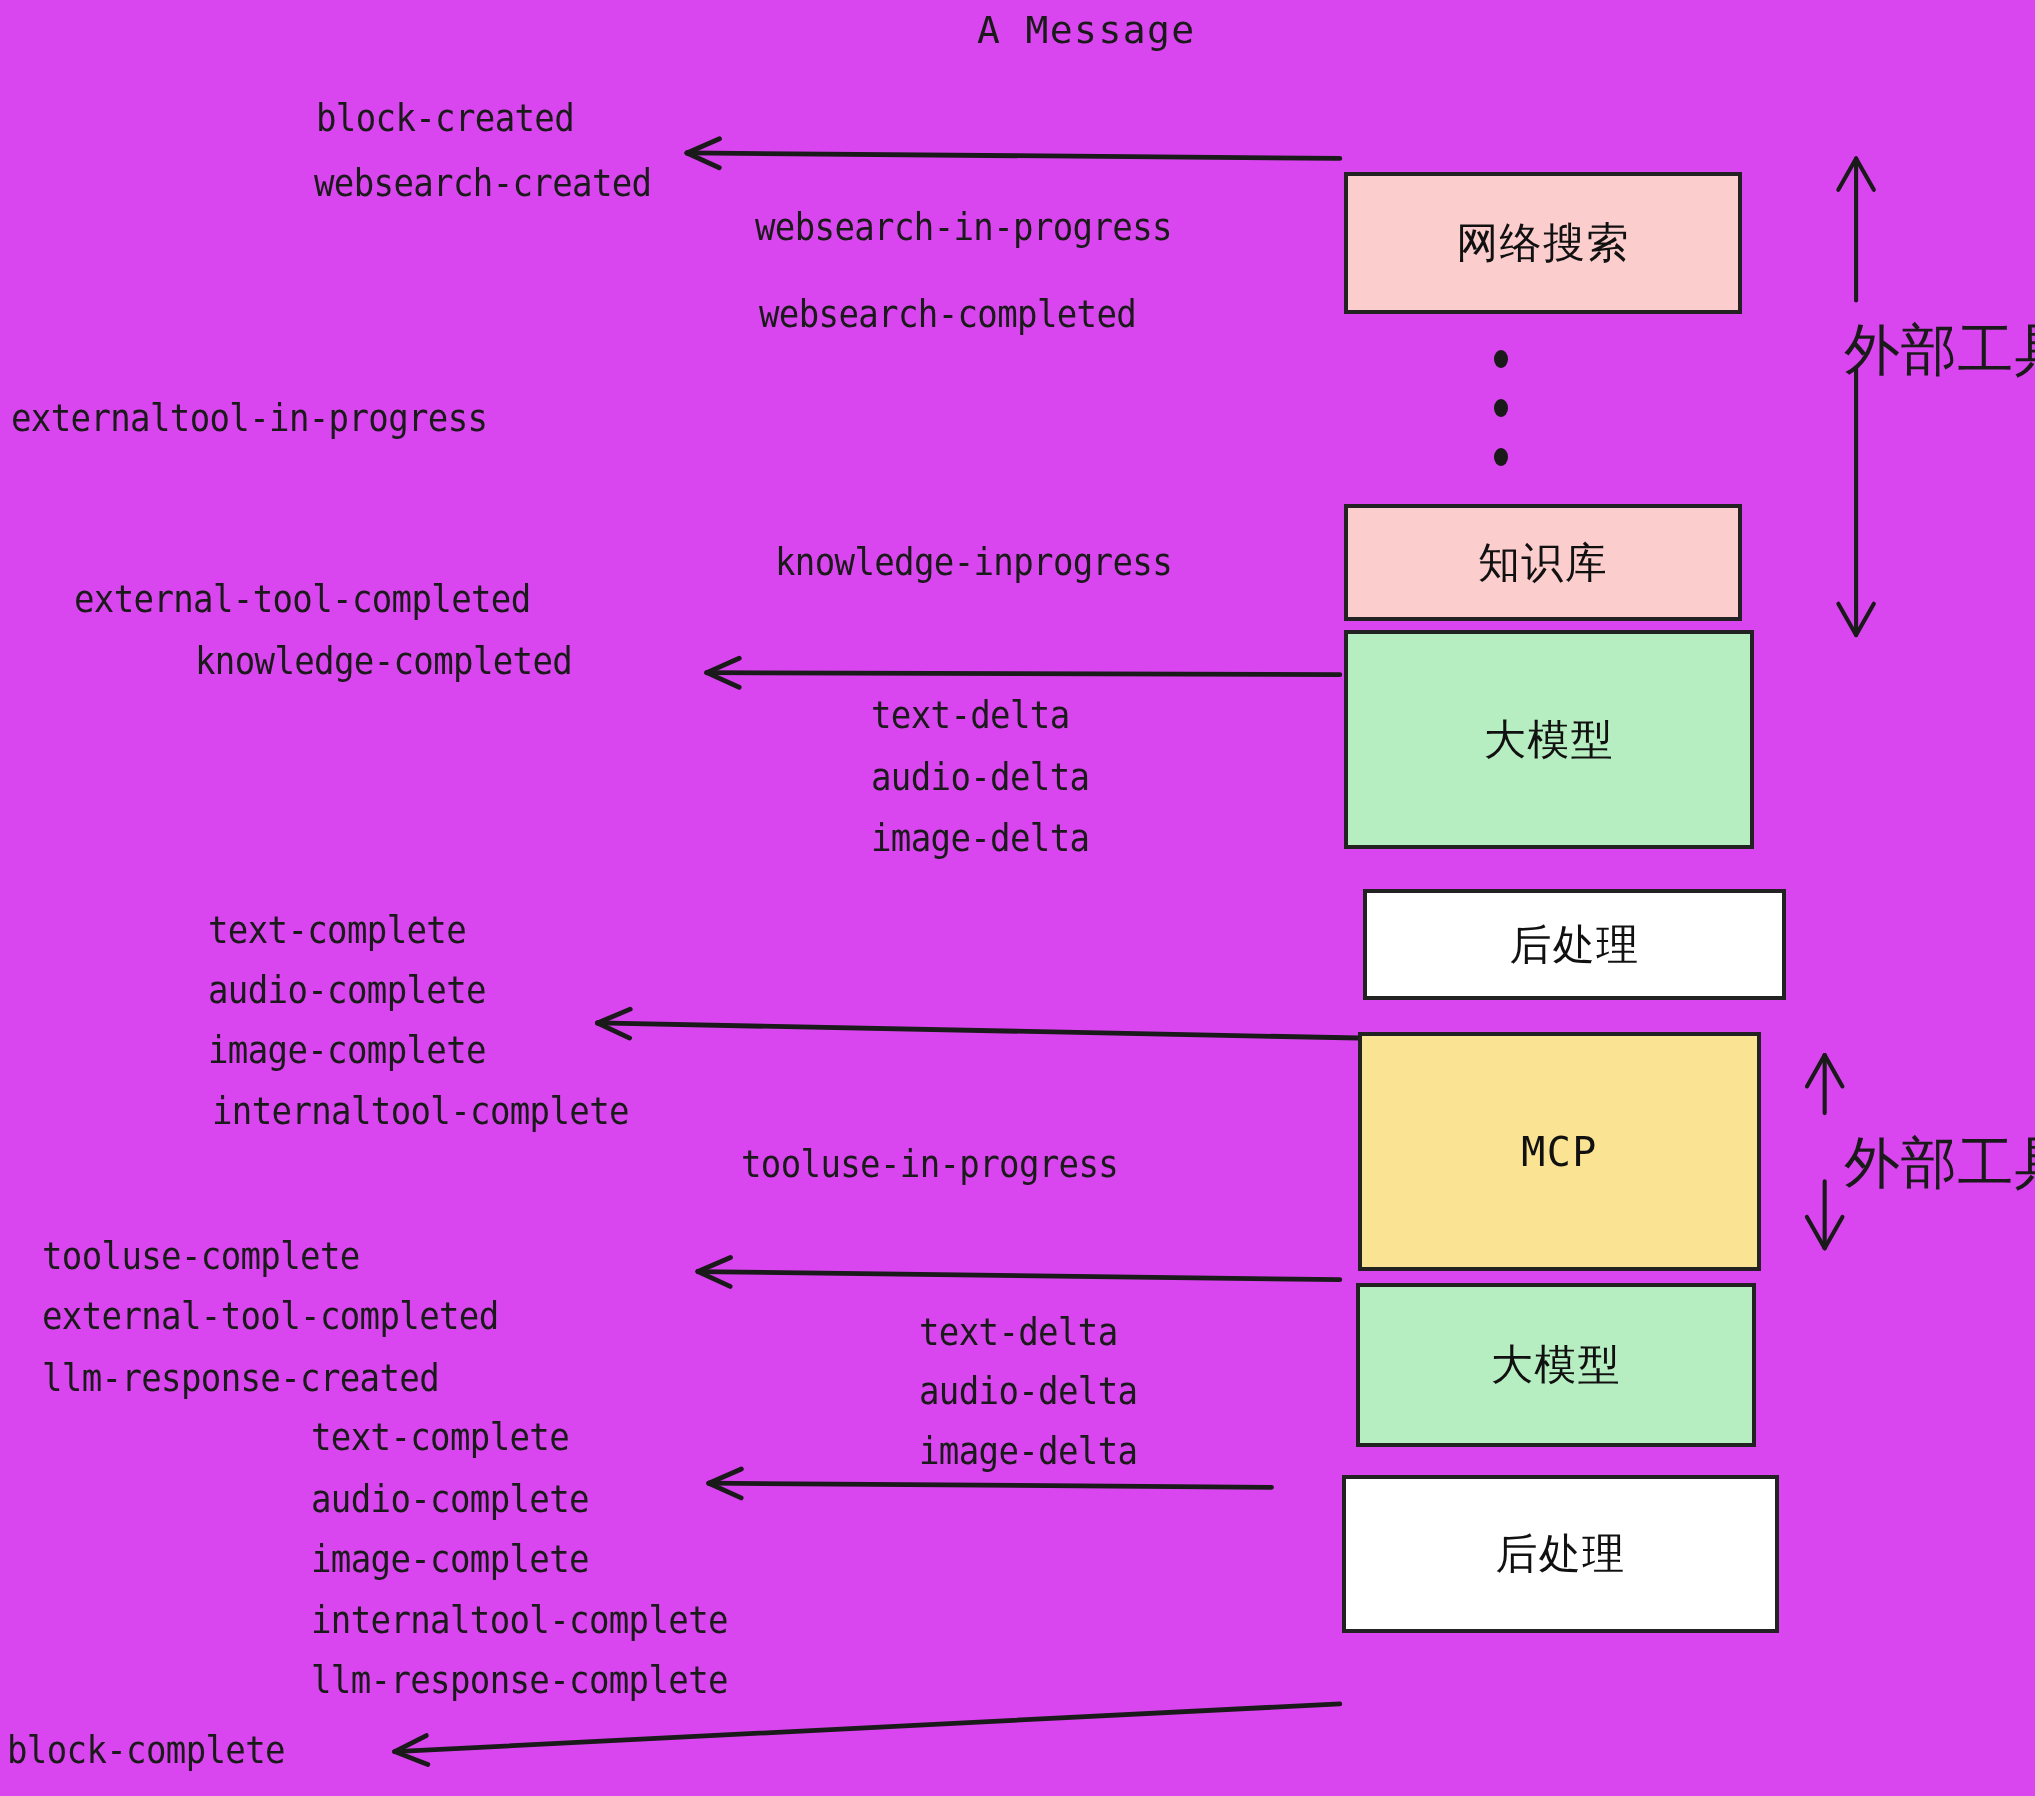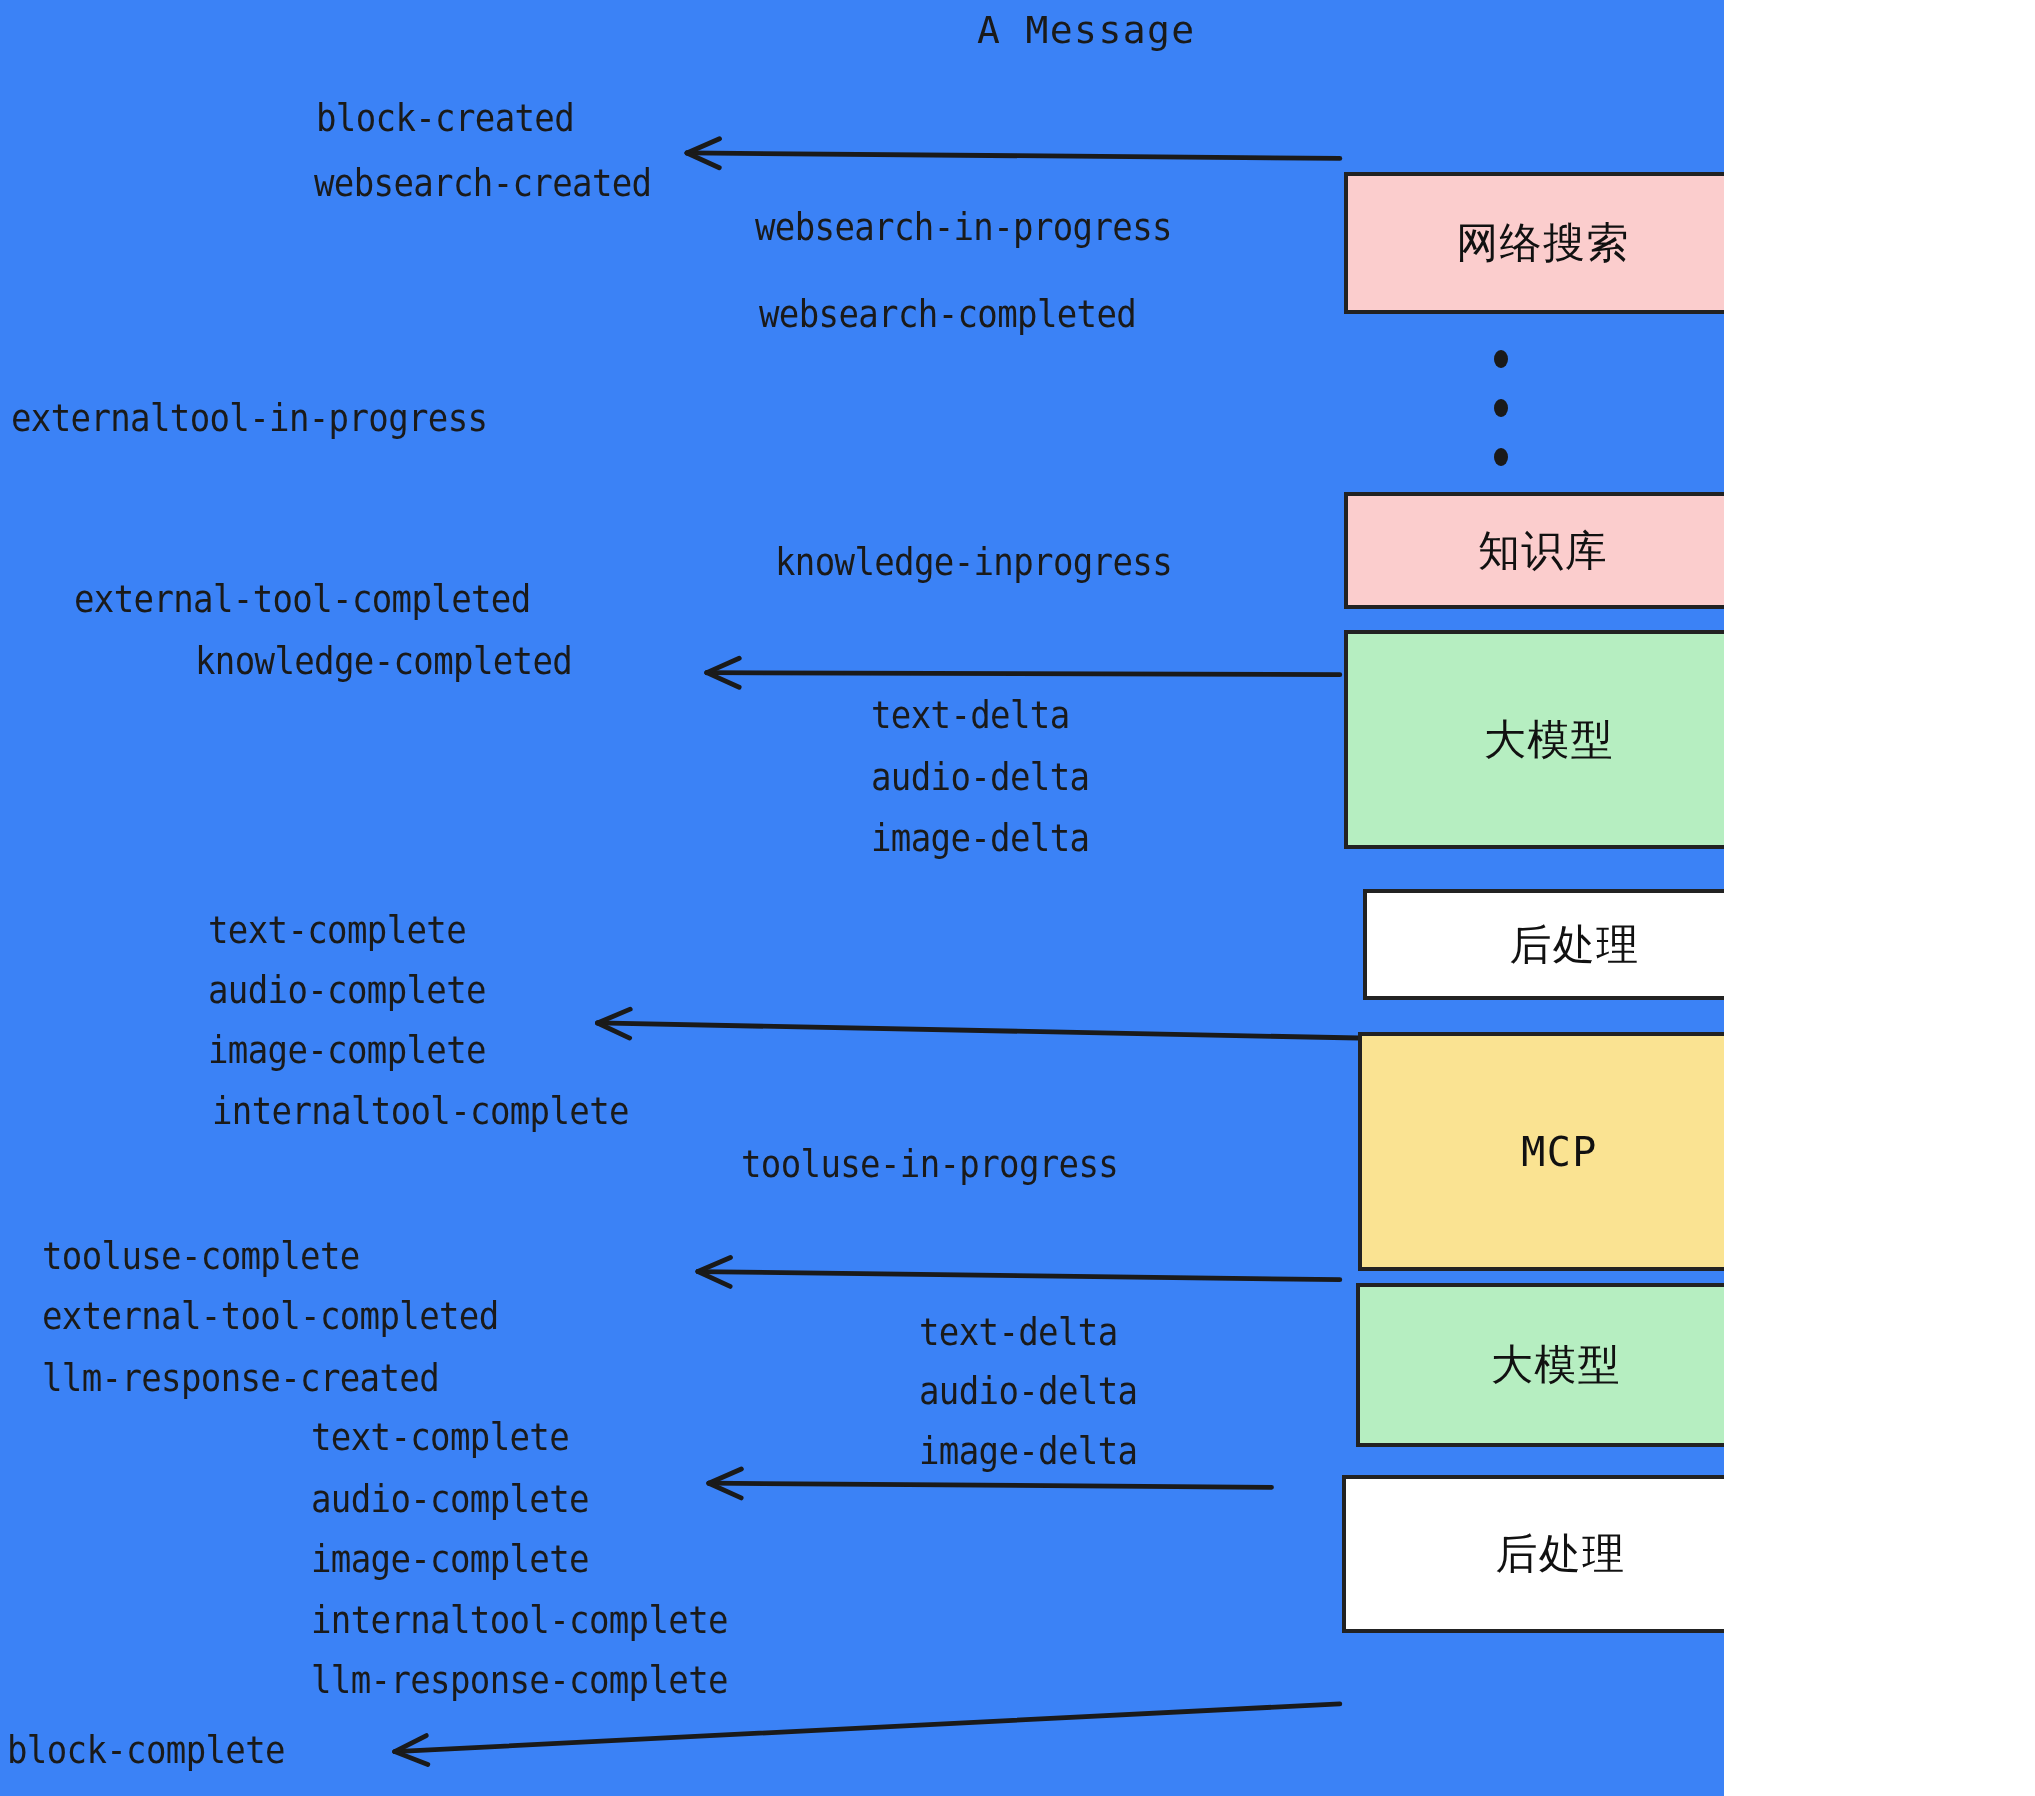--- a/index.html
+++ b/index.html
@@ -2,23 +2,23 @@
 <html style="font-size:11px"><head>
 <meta charset="utf-8">
 <style>
   html, body {
     margin: 0;
     padding: 0;
     background: #ffffff;
   }
   #canvas {
     position: relative;
-    width: 1724px;
+    width: 2035px;
     height: 1796px;
-    background: #3b82f6;
+    background: #d946ef;
     overflow: hidden;
     font-family: "DejaVu Sans Mono", "Liberation Mono", monospace;
   }
   
   .evt {
     position: absolute;
     white-space: nowrap;
     color: #1a1a1a;
     font-family: "DejaVu Sans Mono", "Liberation Mono", monospace;
     font-size: 37px;
@@ -133,21 +133,21 @@
         <line x1="2672" y1="1545" x2="2646" y2="1591" stroke="#1a1a1a" stroke-width="6" stroke-linecap="round"></line>
         <line x1="2672" y1="1545" x2="2698" y2="1591" stroke="#1a1a1a" stroke-width="6" stroke-linecap="round"></line>
         <line x1="2672" y1="1730" x2="2672" y2="1828" stroke="#1a1a1a" stroke-width="6" stroke-linecap="round"></line>
         <line x1="2672" y1="1828" x2="2646" y2="1782" stroke="#1a1a1a" stroke-width="6" stroke-linecap="round"></line>
         <line x1="2672" y1="1828" x2="2698" y2="1782" stroke="#1a1a1a" stroke-width="6" stroke-linecap="round"></line>
       </g>
     </svg>
 
   <div id="box-layer">
       <div class="box" style="left: 1344px; top: 172px; width: 398px; height: 142px; background: rgb(251, 205, 205);">网络搜索</div>
-      <div class="box" style="left: 1344px; top: 492px; width: 398px; height: 117px; background: rgb(251, 205, 205); font-family: Liberation Mono, monospace;">知识库</div>
+      <div class="box" style="left: 1344px; top: 504px; width: 398px; height: 117px; background: rgb(251, 205, 205); font-family: Liberation Mono, monospace;">知识库</div>
       <div class="box" style="left: 1344px; top: 630px; width: 410px; height: 219px; background: rgb(182, 238, 193);">大模型</div>
       <div class="box" style="left: 1363px; top: 889px; width: 423px; height: 111px; background: rgb(255, 255, 255);">后处理</div>
       <div class="box mcp-label" style="left: 1358px; top: 1012px; width: 403px; height: 239px; background: rgb(250, 227, 146);">MCP</div>
       <div class="box" style="left: 1356px; top: 1283px; width: 400px; height: 164px; background: rgb(182, 238, 193);">大模型</div>
       <div class="box" style="left: 1342px; top: 1475px; width: 437px; height: 158px; background: rgb(255, 255, 255);">后处理</div>
     </div>
 
   <div id="event-layer">
       <div class="evt" style="left: 316px; top: 100px;">block-created</div>
       <div class="evt" style="left: 314px; top: 165px;">websearch-created</div>

